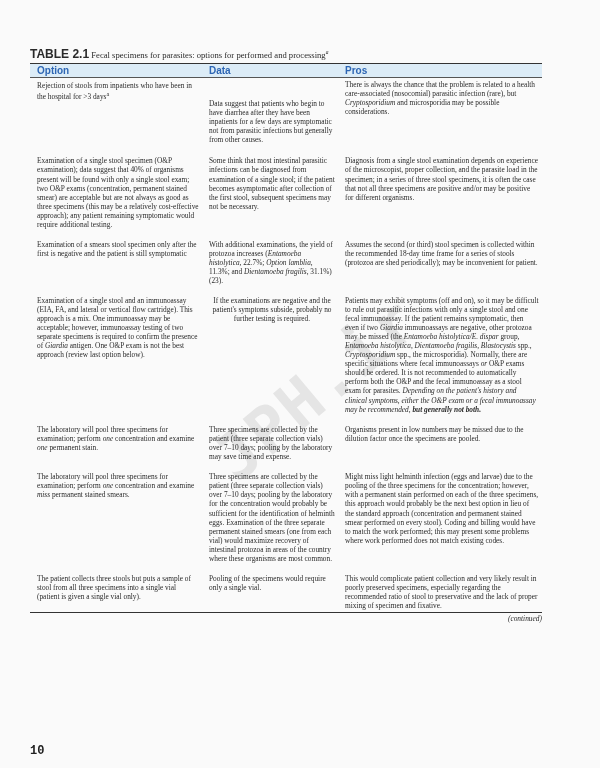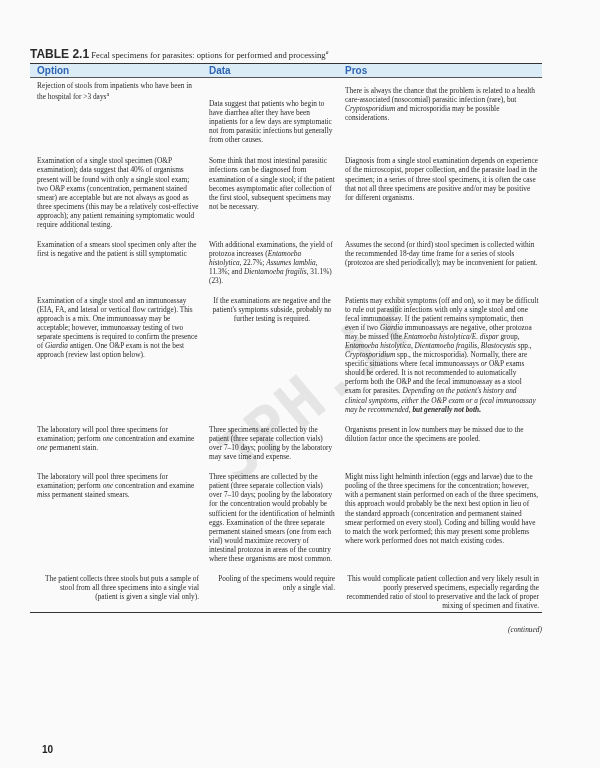--- a/index.html
+++ b/index.html
@@ -14,26 +14,26 @@
   table { border-collapse: collapse; width: 512px; table-layout: fixed; }
   thead tr { background: #dcecf7; }
   thead th {
     font-family: "Liberation Sans", "DejaVu Sans", sans-serif; font-weight: bold;
     color: #2e66b4; font-size: 10px; text-align: left; padding: 2px 3px 2px 7px; line-height: 9px;
     border-top: 1.4px solid #333; border-bottom: 1.2px solid #555;
   }
   tbody td {
     font-size: 7.35px; line-height: 9.1px; vertical-align: top; padding: 3px 3px 0 7px;
   }
-  tbody tr:last-child td { border-bottom: 1.4px solid #333; padding-bottom: 2px; text-align: right; }
+  tbody tr:last-child td { border-bottom: 1.4px solid #333; padding-bottom: 2px; }
   col.c1 { width: 172px; } col.c2 { width: 136px; } col.c3 { width: 204px; }
-  .continued { text-align: right; font-style: italic; font-size: 7.4px; margin-top: 12px; width: 512px; }
+  .continued { text-align: right; font-style: italic; font-size: 7.4px; margin-top: 1px; width: 512px; }
   .pagenum {
-    position: absolute; left: 42px; top: 744px;
-    font-family: Liberation Sans, sans-serif; font-size: 10px; font-weight: bold; color: #222;
+    position: absolute; left: 30px; top: 744px;
+    font-family: Liberation Mono, monospace; font-size: 12px; font-weight: bold; color: #222;
   }
   .watermark {
     position: absolute; left: 195px; top: 352px; transform: rotate(-40deg);
     font-family: "DejaVu Sans Mono", "Liberation Mono", monospace; font-weight: bold;
     font-size: 64px; color: rgba(190,190,190,0.35); letter-spacing: 2px; pointer-events: none; white-space: nowrap;
   }
 </style>
 </head>
 <body>
 
@@ -55,30 +55,30 @@
       <tr>
         <th>Option</th>
         <th>Data</th>
         <th>Pros</th>
       </tr>
     </thead>
     <tbody id="tbody">
         <tr>
           <td style="padding-top: 3px;">Rejection of stools from inpatients who have been in the hospital for &gt;3 days<sup>a</sup></td>
           <td style="padding-top: 21px;">Data suggest that patients who begin to have diarrhea after they have been inpatients for a few days are symptomatic not from parasitic infections but generally from other causes.</td>
-          <td style="padding-top: 8px;">There is always the chance that the problem is related to a health care-associated (nosocomial) parasitic infection (rare), but <i>Cryptosporidium</i> and microsporidia may be possible considerations.</td>
+          <td style="padding-top: 2px;">There is always the chance that the problem is related to a health care-associated (nosocomial) parasitic infection (rare), but <i>Cryptosporidium</i> and microsporidia may be possible considerations.</td>
         </tr>
         <tr>
           <td style="padding-top: 12px;">Examination of a single stool specimen (O&amp;P examination); data suggest that 40% of organisms present will be found with only a single stool exam; two O&amp;P exams (concentration, permanent stained smear) are acceptable but are not always as good as three specimens (this may be a relatively cost-effective approach); any patient remaining symptomatic would require additional testing.</td>
           <td style="padding-top: 12px;">Some think that most intestinal parasitic infections can be diagnosed from examination of a single stool; if the patient becomes asymptomatic after collection of the first stool, subsequent specimens may not be necessary.</td>
           <td style="padding-top: 12px;">Diagnosis from a single stool examination depends on experience of the microscopist, proper collection, and the parasite load in the specimen; in a series of three stool specimens, it is often the case that not all three specimens are positive and/or may be positive for different organisms.</td>
         </tr>
         <tr>
           <td style="padding-top: 11px;">Examination of a smears stool specimen only after the first is negative and the patient is still symptomatic</td>
-          <td style="padding-top: 11px;">With additional examinations, the yield of protozoa increases (<i>Entamoeba histolytica</i>, 22.7%; <i>Assumes lamblia</i>, 11.3%; and <i>Dientamoeba fragilis</i>, 31.1%) (23).</td>
+          <td style="padding-top: 11px;">With additional examinations, the yield of protozoa increases (<i>Entamoeba histolytica</i>, 22.7%; <i>Option lamblia</i>, 11.3%; and <i>Dientamoeba fragilis</i>, 31.1%) (23).</td>
           <td style="padding-top: 11px;">Assumes the second (or third) stool specimen is collected within the recommended 18-day time frame for a series of stools (protozoa are shed periodically); may be inconvenient for patient.</td>
         </tr>
         <tr>
           <td style="padding-top: 10px;">Examination of a single stool and an immunoassay (EIA, FA, and lateral or vertical flow cartridge). This approach is a mix. One immunoassay may be acceptable; however, immunoassay testing of two separate specimens is required to confirm the presence of <i>Giardia</i> antigen. One O&amp;P exam is not the best approach (review last option below).</td>
           <td style="padding-top: 10px; text-align: center;">If the examinations are negative and the patient's symptoms subside, probably no further testing is required.</td>
           <td style="padding-top: 10px;">Patients may exhibit symptoms (off and on), so it may be difficult to rule out parasitic infections with only a single stool and one fecal immunoassay. If the patient remains symptomatic, then even if two <i>Giardia</i> immunoassays are negative, other protozoa may be missed (the <i>Entamoeba histolytica/E. dispar</i> group, <i>Entamoeba histolytica</i>, <i>Dientamoeba fragilis</i>, <i>Blastocystis</i> spp., <i>Cryptosporidium</i> spp., the microsporidia). Normally, there are specific situations where fecal immunoassays <i>or</i> O&amp;P exams should be ordered. It is not recommended to automatically perform both the O&amp;P and the fecal immunoassay as a stool exam for parasites. <i>Depending on the patient's history and clinical symptoms, either the O&amp;P exam or a fecal immunoassay may be recommended,</i> <b><i>but generally not both.</i></b></td>
         </tr>
         <tr>
           <td style="padding-top: 11px;">The laboratory will pool three specimens for examination; perform <i>one</i> concentration and examine <i>one</i> permanent stain.</td>
           <td style="padding-top: 11px;">Three specimens are collected by the patient (three separate collection vials) over 7–10 days; pooling by the laboratory may save time and expense.</td>

